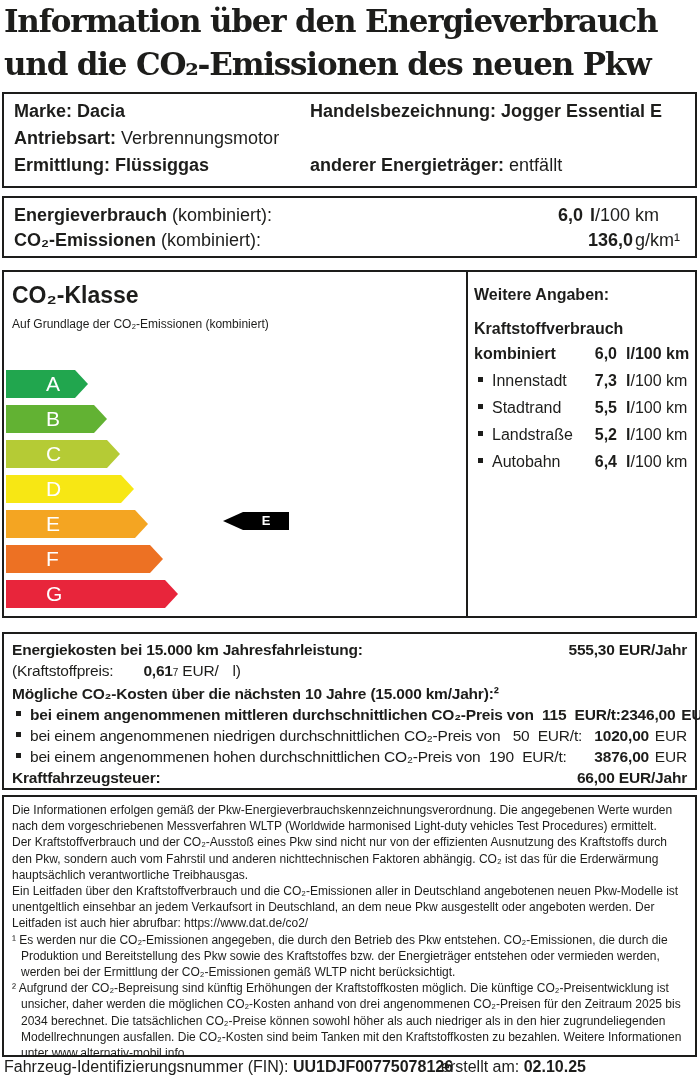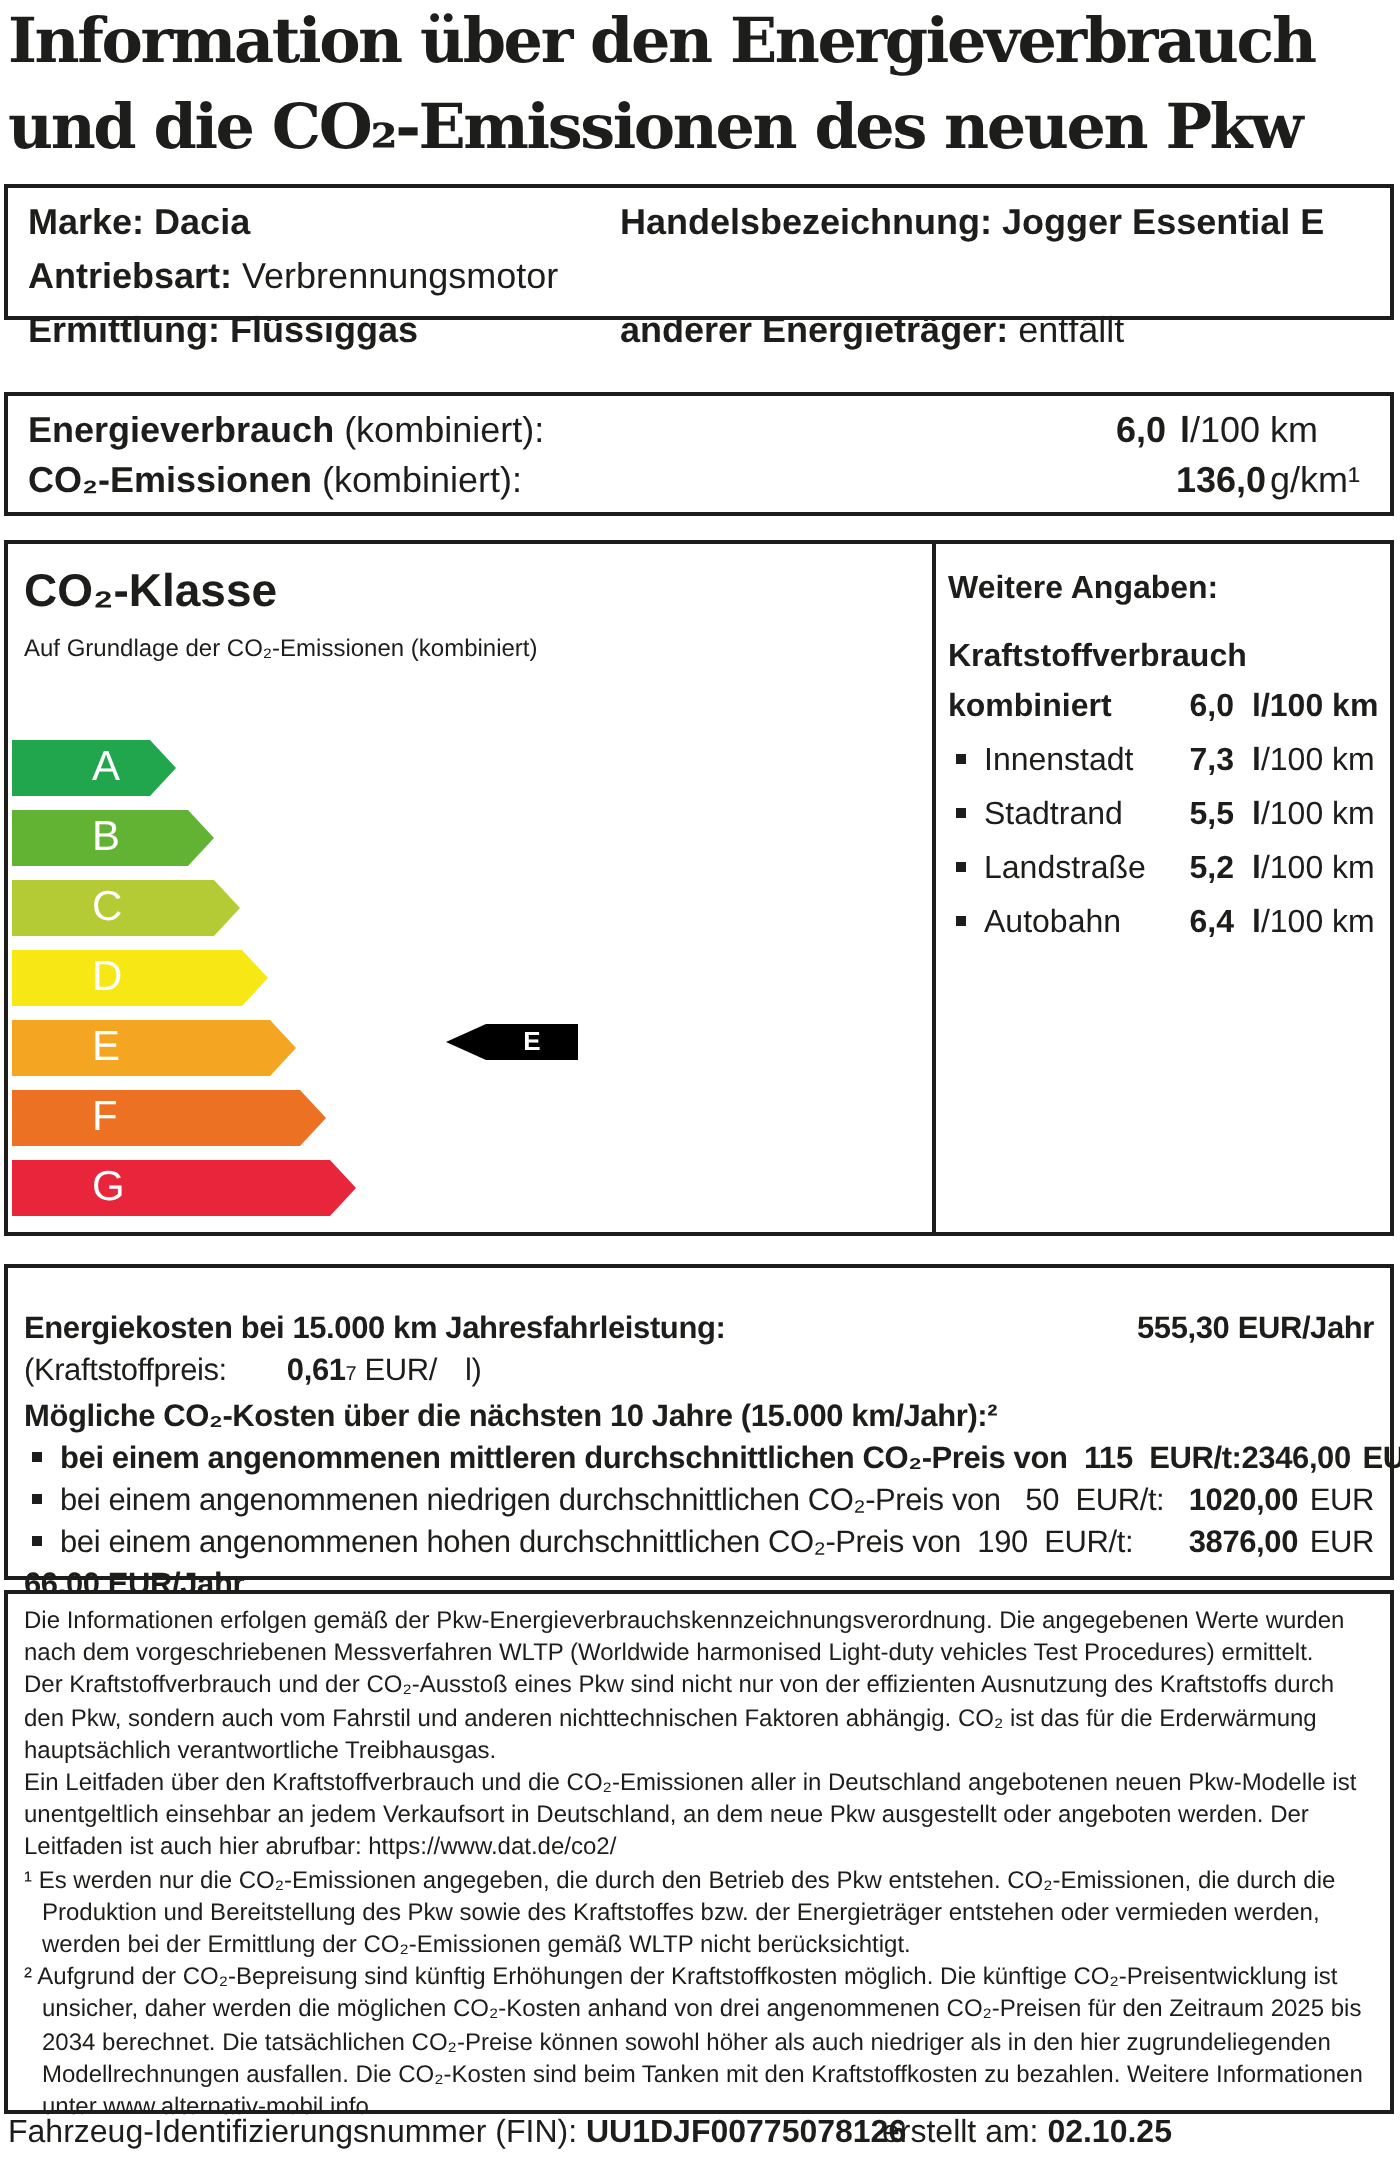--- a/index.html
+++ b/index.html
@@ -8,21 +8,21 @@
     font-family:"Liberation Sans",sans-serif;color:#1d1d1b;background:#fff;
   }
   .box{position:absolute;left:2px;width:695px;border:2px solid #1d1d1b;box-sizing:border-box;background:#fff;}
 
   
   .title{position:absolute;left:4px;top:0px;width:692px;
     font-family:"DejaVu Serif",serif;font-weight:bold;
     font-size:31px;line-height:43px;letter-spacing:-1.2px;}
 
   
-  .box-vehicle{top:92px;height:68px;padding:4px 10px;font-size:18px;line-height:27px;}
+  .box-vehicle{top:92px;height:96px;padding:4px 10px;font-size:18px;line-height:27px;}
   .vrow{position:relative;white-space:nowrap;}
   .vrow .col2{position:absolute;left:296px;top:0;white-space:nowrap;}
   .b{font-weight:bold;}
 
   
   .box-consumption{top:196px;height:62px;padding:5px 10px;font-size:18px;line-height:25px;}
   .crow{display:flex;align-items:flex-start;}
   .crow .left{flex:1;white-space:nowrap;}
   .val-num{font-weight:bold;text-align:right;min-width:56px;}
   .val-unit{width:102px;text-align:left;padding-left:7px;box-sizing:border-box;}
@@ -44,21 +44,21 @@
   .kv-heading{font-weight:bold;line-height:22px;margin-top:12px;}
   .wa-row{display:flex;align-items:flex-start;line-height:27px;}
   .wa-bullet{width:5px;height:5px;background:#1d1d1b;align-self:center;margin:0 9px 2px 4px;flex:none;}
   .wa-label{flex:1;white-space:nowrap;}
   .wa-value{width:38px;text-align:right;font-weight:bold;flex:none;}
   .wa-unit{width:70px;padding-left:9px;box-sizing:border-box;flex:none;white-space:nowrap;}
   .wa-row.komb .wa-label,.wa-row.komb .wa-unit{font-weight:bold;}
   .unit-l{font-weight:bold;}
 
   
-  .box-costs{top:632px;height:158px;padding:20px 8px;font-size:15.5px;line-height:21px;letter-spacing:-0.2px;}
+  .box-costs{top:632px;height:158px;padding:5px 8px;font-size:15.5px;line-height:21px;letter-spacing:-0.2px;}
   .cost-row{display:flex;align-items:baseline;white-space:nowrap;}
   .cost-row .grow{flex:1;}
   .kp-val{font-weight:bold;margin-left:30px;}
   .kp-l{margin-left:14px;}
   .sc-text{white-space:pre;}
   .sc-val{font-weight:bold;text-align:right;flex:1;}
   .sc-unit{width:38px;text-align:right;flex:none;}
   .sc-unit.bold-unit{font-weight:bold;}
   sup{font-size:10px;}
 
@@ -188,20 +188,21 @@
       <span class="sc-unit">EUR</span>
     </div>
     <div class="cost-row">
       <span class="wa-bullet"></span>
       <span class="sc-text">bei einem angenommenen hohen durchschnittlichen CO₂-Preis von  190  EUR/t:</span>
       <span class="sc-val">3876,00</span>
       <span class="sc-unit">EUR</span>
     </div>
 
     <div class="cost-row">
+      <span class="grow b">Kraftfahrzeugsteuer:</span>
       <span class="b">66,00 EUR/Jahr</span>
     </div>
   </div>
 
   <div class="box box-legal">
     <p>Die Informationen erfolgen gemäß der Pkw-Energieverbrauchskennzeichnungsverordnung. Die angegebenen Werte wurden nach dem vorgeschriebenen Messverfahren WLTP (Worldwide harmonised Light-duty vehicles Test Procedures) ermittelt.</p>
     <p>Der Kraftstoffverbrauch und der CO₂-Ausstoß eines Pkw sind nicht nur von der effizienten Ausnutzung des Kraftstoffs durch den Pkw, sondern auch vom Fahrstil und anderen nichttechnischen Faktoren abhängig. CO₂ ist das für die Erderwärmung hauptsächlich verantwortliche Treibhausgas.</p>
     <p>Ein Leitfaden über den Kraftstoffverbrauch und die CO₂-Emissionen aller in Deutschland angebotenen neuen Pkw-Modelle ist unentgeltlich einsehbar an jedem Verkaufsort in Deutschland, an dem neue Pkw ausgestellt oder angeboten werden. Der Leitfaden ist auch hier abrufbar:   https://www.dat.de/co2/</p>
     <p class="fn">¹ Es werden nur die CO₂-Emissionen angegeben, die durch den Betrieb des Pkw entstehen. CO₂-Emissionen, die durch die Produktion und Bereitstellung des Pkw sowie des Kraftstoffes bzw. der Energieträger entstehen oder vermieden werden, werden bei der Ermittlung der CO₂-Emissionen gemäß WLTP nicht berücksichtigt.</p>
     <p class="fn">² Aufgrund der CO₂-Bepreisung sind künftig Erhöhungen der Kraftstoffkosten möglich. Die künftige CO₂-Preisentwicklung ist unsicher, daher werden die möglichen CO₂-Kosten anhand von drei angenommenen CO₂-Preisen für den Zeitraum  2025 bis  2034  berechnet. Die tatsächlichen CO₂-Preise können sowohl höher als auch niedriger als in den hier zugrundeliegenden Modellrechnungen ausfallen. Die CO₂-Kosten sind beim Tanken mit den Kraftstoffkosten zu bezahlen. Weitere Informationen unter www.alternativ-mobil.info.</p>

